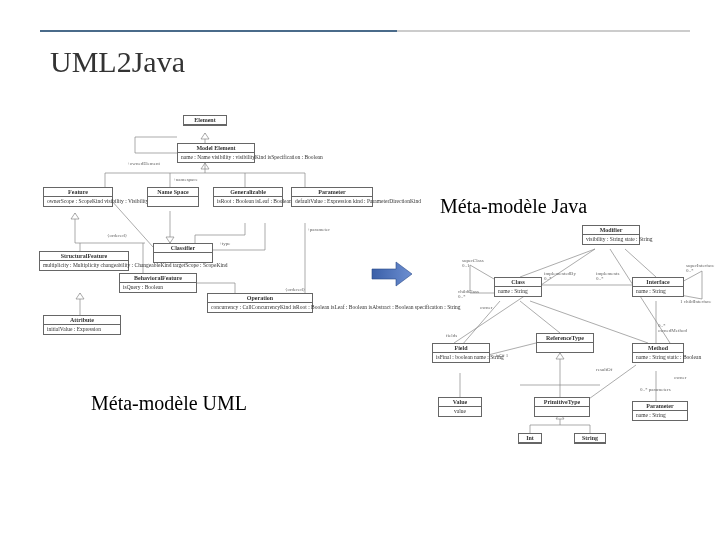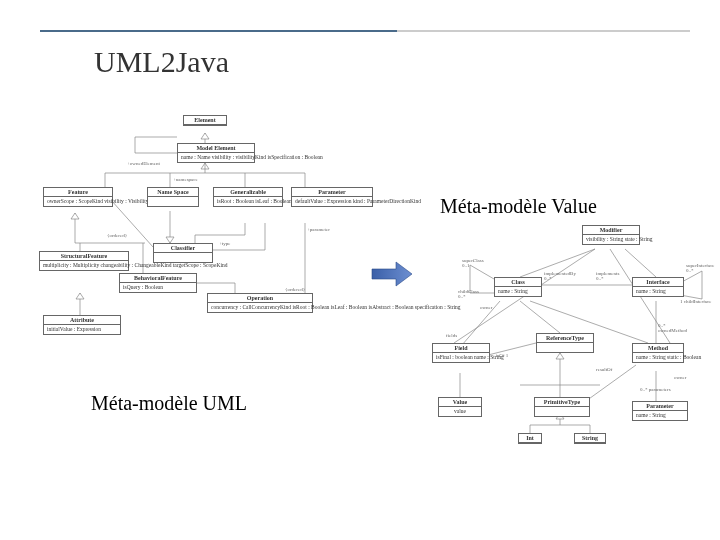--- a/index.html
+++ b/index.html
@@ -16,21 +16,20 @@
     top: 30px; left: 40px; right: 30px;
     height: 2px;
     background: linear-gradient(to right, #4a6b8a 0%, #4a6b8a 55%, #ccc 55%, #ccc 100%);
   }
   .slide-title {
     position: absolute;
     top: 45px; left: 50px;
     font-size: 30px;
     color: #333;
     font-weight: normal;
-    margin-left: 44px;
   }
   .label-java, .label-uml {
     position: absolute;
     font-size: 20px;
     color: #000;
   }
   .label-java { top: 195px; left: 440px; }
   .label-uml { top: 392px; left: 91px; }
 
   
@@ -77,21 +76,21 @@
     font-size: 6px;
     color: #333;
   }
   svg.lines { position: absolute; top:0; left:0; pointer-events:none; }
 </style>
 </head>
 <body>
 
 <div class="title-rule"></div>
 <h1 class="slide-title">UML2Java</h1>
-<div class="label-java">Méta-modèle Value</div>
+<div class="label-java">Méta-modèle Java</div>
 <div class="label-uml">Méta-modèle UML</div>
 
 <div class="uml-diagram">
   <svg class="lines" width="340" height="255">
     <g stroke="#888" stroke-width="0.7" fill="none">
       <line x1="170" y1="18" x2="170" y2="28"></line>
       <polygon points="170,18 166,24 174,24" fill="#fff"></polygon>
       <line x1="70" y1="58" x2="270" y2="58"></line>
       <line x1="70" y1="58" x2="70" y2="72"></line>
       <line x1="135" y1="58" x2="135" y2="72"></line>

